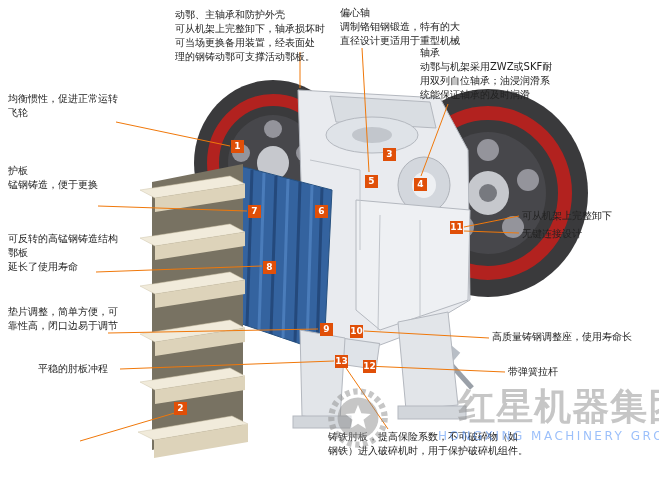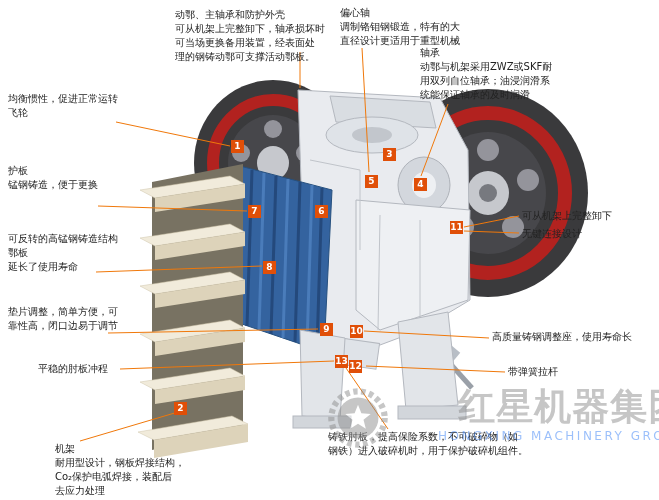--- a/index.html
+++ b/index.html
@@ -152,26 +152,20 @@
 
   <div class="lbl" style="left:8px;top:305px">
     <div>垫片调整，简单方便，可</div>
     <div>靠性高，闭口边易于调节</div>
   </div>
 
   <div class="lbl" style="left:38px;top:362px">
     <div>平稳的肘板冲程</div>
   </div>
 
-  <div class="lbl" style="left:55px;top:442px">
-    <div>机架</div>
-    <div>耐用型设计，钢板焊接结构，</div>
-    <div>Co₂保护电弧焊接，装配后</div>
-    <div>去应力处理</div>
-  </div>
 
   <div class="lbl" style="left:522px;top:209px">
     <div>可从机架上完整卸下</div>
   </div>
 
   <div class="lbl" style="left:522px;top:227px">
     <div>无键连接设计</div>
   </div>
 
   <div class="lbl" style="left:492px;top:330px">
@@ -191,21 +185,21 @@
   <div class="badge" style="left:174px;top:402px">2</div>
   <div class="badge" style="left:383px;top:148px">3</div>
   <div class="badge" style="left:414px;top:178px">4</div>
   <div class="badge" style="left:365px;top:175px">5</div>
   <div class="badge" style="left:315px;top:205px">6</div>
   <div class="badge" style="left:248px;top:205px">7</div>
   <div class="badge" style="left:263px;top:261px">8</div>
   <div class="badge" style="left:320px;top:323px">9</div>
   <div class="badge" style="left:350px;top:325px">10</div>
   <div class="badge" style="left:450px;top:221px">11</div>
-  <div class="badge" style="left:349px;top:360px">12</div>
+  <div class="badge" style="left:363px;top:360px">12</div>
   <div class="badge" style="left:335px;top:355px">13</div>
 
   <div class="watermark">
     <svg width="64" height="64" viewBox="0 0 72 72">
       <circle cx="36" cy="36" r="30" fill="none" stroke="#8e8e8e" stroke-width="7" stroke-dasharray="5 4"></circle>
       <circle cx="36" cy="36" r="23" fill="#8e8e8e"></circle>
       <polygon points="36,21 39.8,30.7 50.3,31.4 42.2,38 44.8,48.1 36,42.5 27.2,48.1 29.8,38 21.7,31.4 32.2,30.7" fill="#ffffff"></polygon>
     </svg>
     <div class="wm-text">
       <div class="wm-cn">红星机器集团</div>

